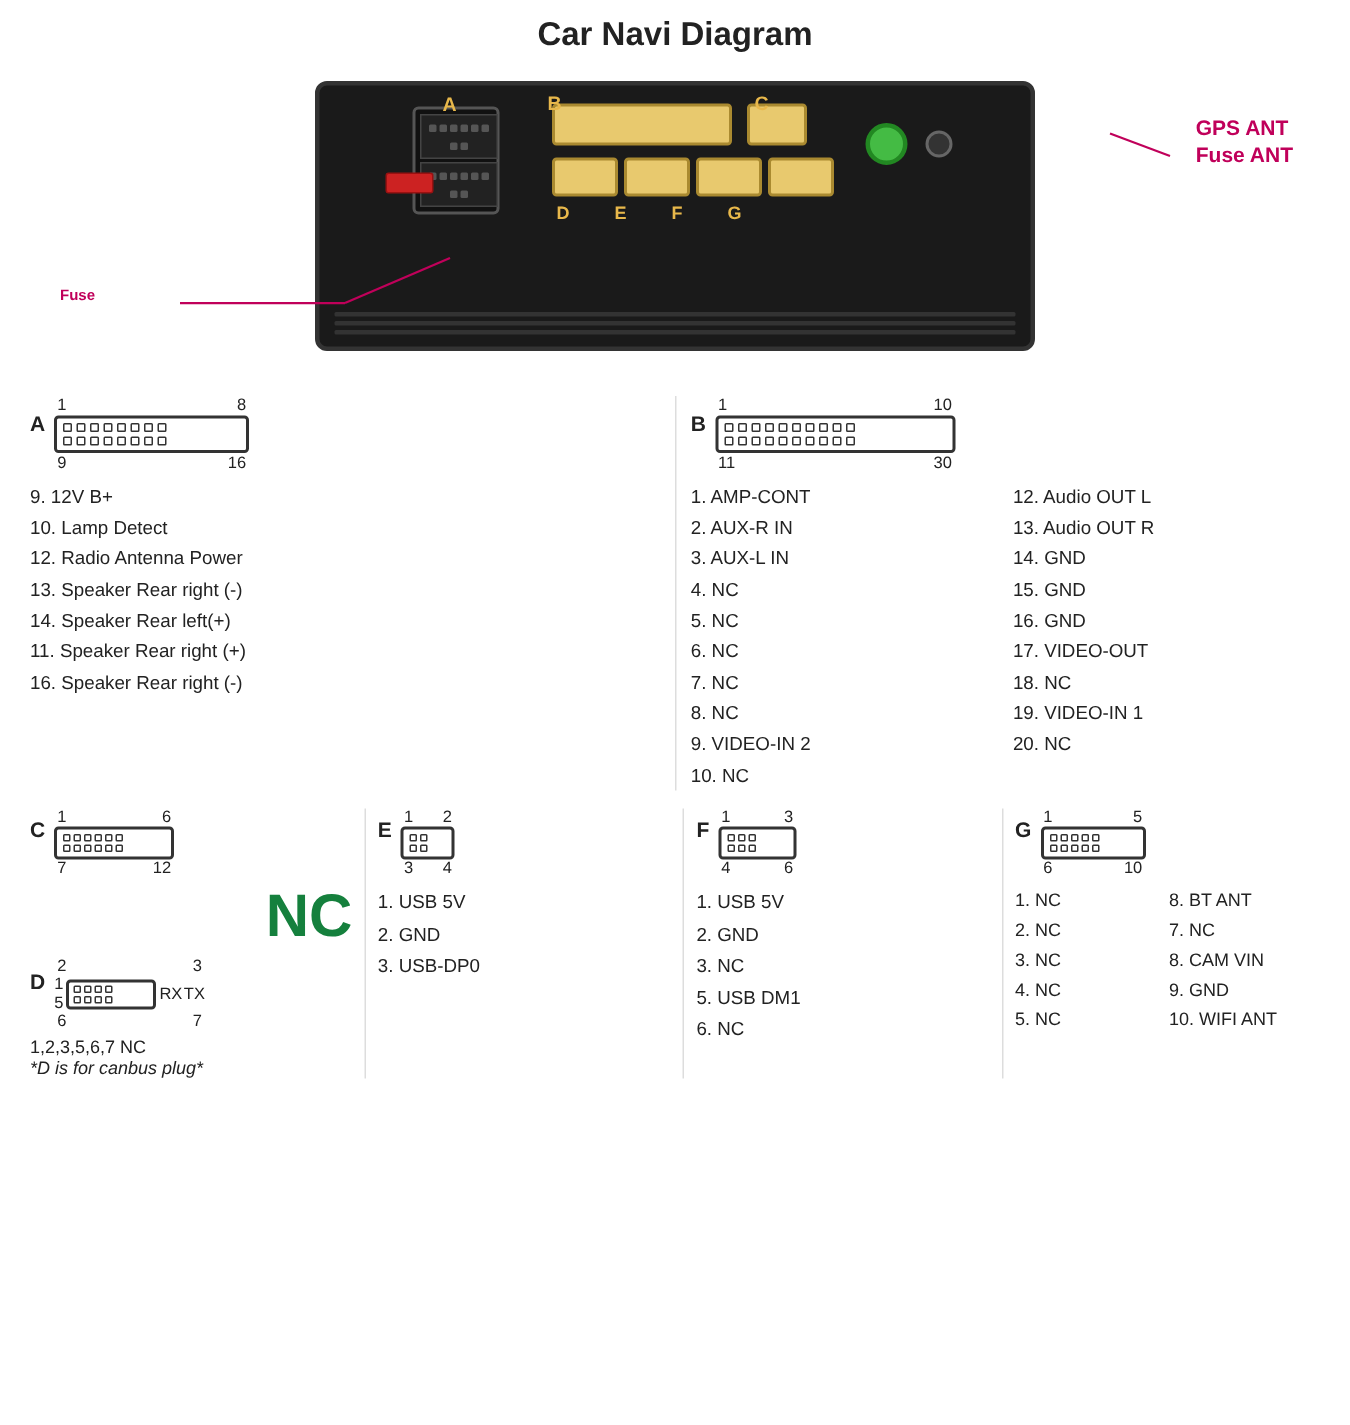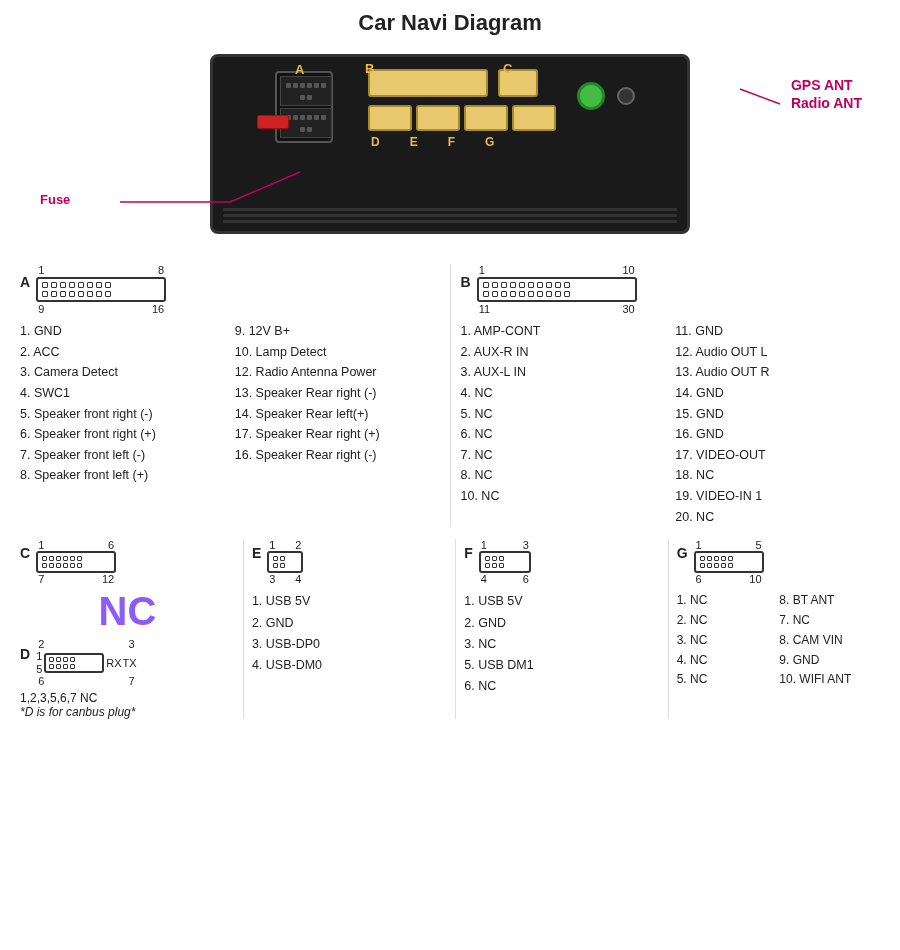--- a/index.html
+++ b/index.html
@@ -90,22 +90,22 @@
       flex: 1;
       padding: 0 8px;
       border-right: 1px solid #ddd;
     }
     .bot-sec:last-child { border-right: none; }
     .bot-sec:first-child { padding-left: 0; }
 
     .nc-big {
       font-size: 40px;
       font-weight: bold;
-      color: #8b5cf6;
-      text-align: center;
+      color: #15803d;
+      text-align: right;
       margin: 4px 0;
     }
   </style>
 </head>
 <body>
 <div class="page">
 
   <h1>Car Navi Diagram</h1>
 
   <div class="device-area">
@@ -171,25 +171,25 @@
     </div>
 
     <svg class="device-svg">
 
       <line x1="210" y1="158" x2="280" y2="128" stroke="#c0005a" stroke-width="1.5"></line>
       <line x1="100" y1="158" x2="210" y2="158" stroke="#c0005a" stroke-width="1.5"></line>
 
       <line x1="720" y1="45" x2="760" y2="60" stroke="#c0005a" stroke-width="1.5"></line>
     </svg>
 
-    <div style="position:absolute;left:20px;top:148px;color:#c0005a;font-weight:bold;font-size:13px;">Fuse</div>
+    <div style="position:absolute;left:20px;top:148px;color:#c0005a;font-weight:bold;font-size:10px;">Fuse</div>
 
     <div style="position:absolute;right:18px;top:32px;color:#c0005a;font-weight:bold;font-size:14px;line-height:1.3;text-align:left;">
       <span>GPS ANT</span><br>
-      <span>Radio ANT</span>
+      <span>Fuse ANT</span>
     </div>
   </div>
 
   <div class="diagrams-row">
 
     <div class="section-left">
 
       <div style="display:flex;align-items:flex-start;gap:6px;margin-bottom:6px;">
         <div style="font-weight:bold;font-size:14px;margin-top:10px;">A</div>
         <div style="position:relative;">
@@ -222,37 +222,27 @@
             </div>
           </div>
           <div style="display:flex;justify-content:space-between;font-size:11px;margin-top:1px;padding:0 2px;">
             <span>9</span>
             <span>16</span>
           </div>
         </div>
       </div>
 
       <div class="two-col">
-        <div>
-          <div>1. GND</div>
-          <div>2. ACC</div>
-          <div>3. Camera Detect</div>
-          <div>4. SWC1</div>
-          <div>5. Speaker front right (-)</div>
-          <div>6. Speaker front right (+)</div>
-          <div>7. Speaker front left (-)</div>
-          <div>8. Speaker front left (+)</div>
-        </div>
         <div>
           <div>9.  12V B+</div>
           <div>10. Lamp Detect</div>
           <div>12. Radio Antenna Power</div>
           <div>13. Speaker Rear right (-)</div>
           <div>14. Speaker Rear left(+)</div>
-          <div>17. Speaker Rear right (+)</div>
+          <div>11. Speaker Rear right (+)</div>
           <div>16. Speaker Rear right (-)</div>
         </div>
       </div>
     </div>
 
     <div class="section-right">
 
       <div style="display:flex;align-items:flex-start;gap:6px;margin-bottom:6px;">
         <div style="font-weight:bold;font-size:14px;margin-top:10px;">B</div>
         <div style="position:relative;">
@@ -296,24 +286,24 @@
       <div class="two-col">
         <div>
           <div>1.  AMP-CONT</div>
           <div>2.  AUX-R IN</div>
           <div>3.  AUX-L IN</div>
           <div>4.  NC</div>
           <div>5.  NC</div>
           <div>6.  NC</div>
           <div>7.  NC</div>
           <div>8.  NC</div>
+          <div>9.  VIDEO-IN 2</div>
           <div>10. NC</div>
         </div>
         <div>
-          <div>11. GND</div>
           <div>12. Audio OUT  L</div>
           <div>13. Audio OUT  R</div>
           <div>14. GND</div>
           <div>15. GND</div>
           <div>16. GND</div>
           <div>17. VIDEO-OUT</div>
           <div>18. NC</div>
           <div>19. VIDEO-IN 1</div>
           <div>20. NC</div>
         </div>
@@ -421,21 +411,20 @@
           <div style="display:flex;justify-content:space-between;font-size:11px;padding:0 2px;">
             <span>3</span>
               <span>4</span>
           </div>
         </div>
       </div>
       <div style="font-size:12.5px;line-height:1.7;">
         <div>1. USB 5V</div>
         <div>2. GND</div>
         <div>3. USB-DP0</div>
-        <div>4. USB-DM0</div>
       </div>
     </div>
 
     <div class="bot-sec">
       <div style="display:flex;align-items:flex-start;gap:6px;margin-bottom:6px;">
         <div style="font-weight:bold;font-size:14px;margin-top:6px;">F</div>
         <div>
           <div style="display:flex;justify-content:space-between;font-size:11px;padding:0 2px;">
             <span>1</span>
               <span>3</span>

